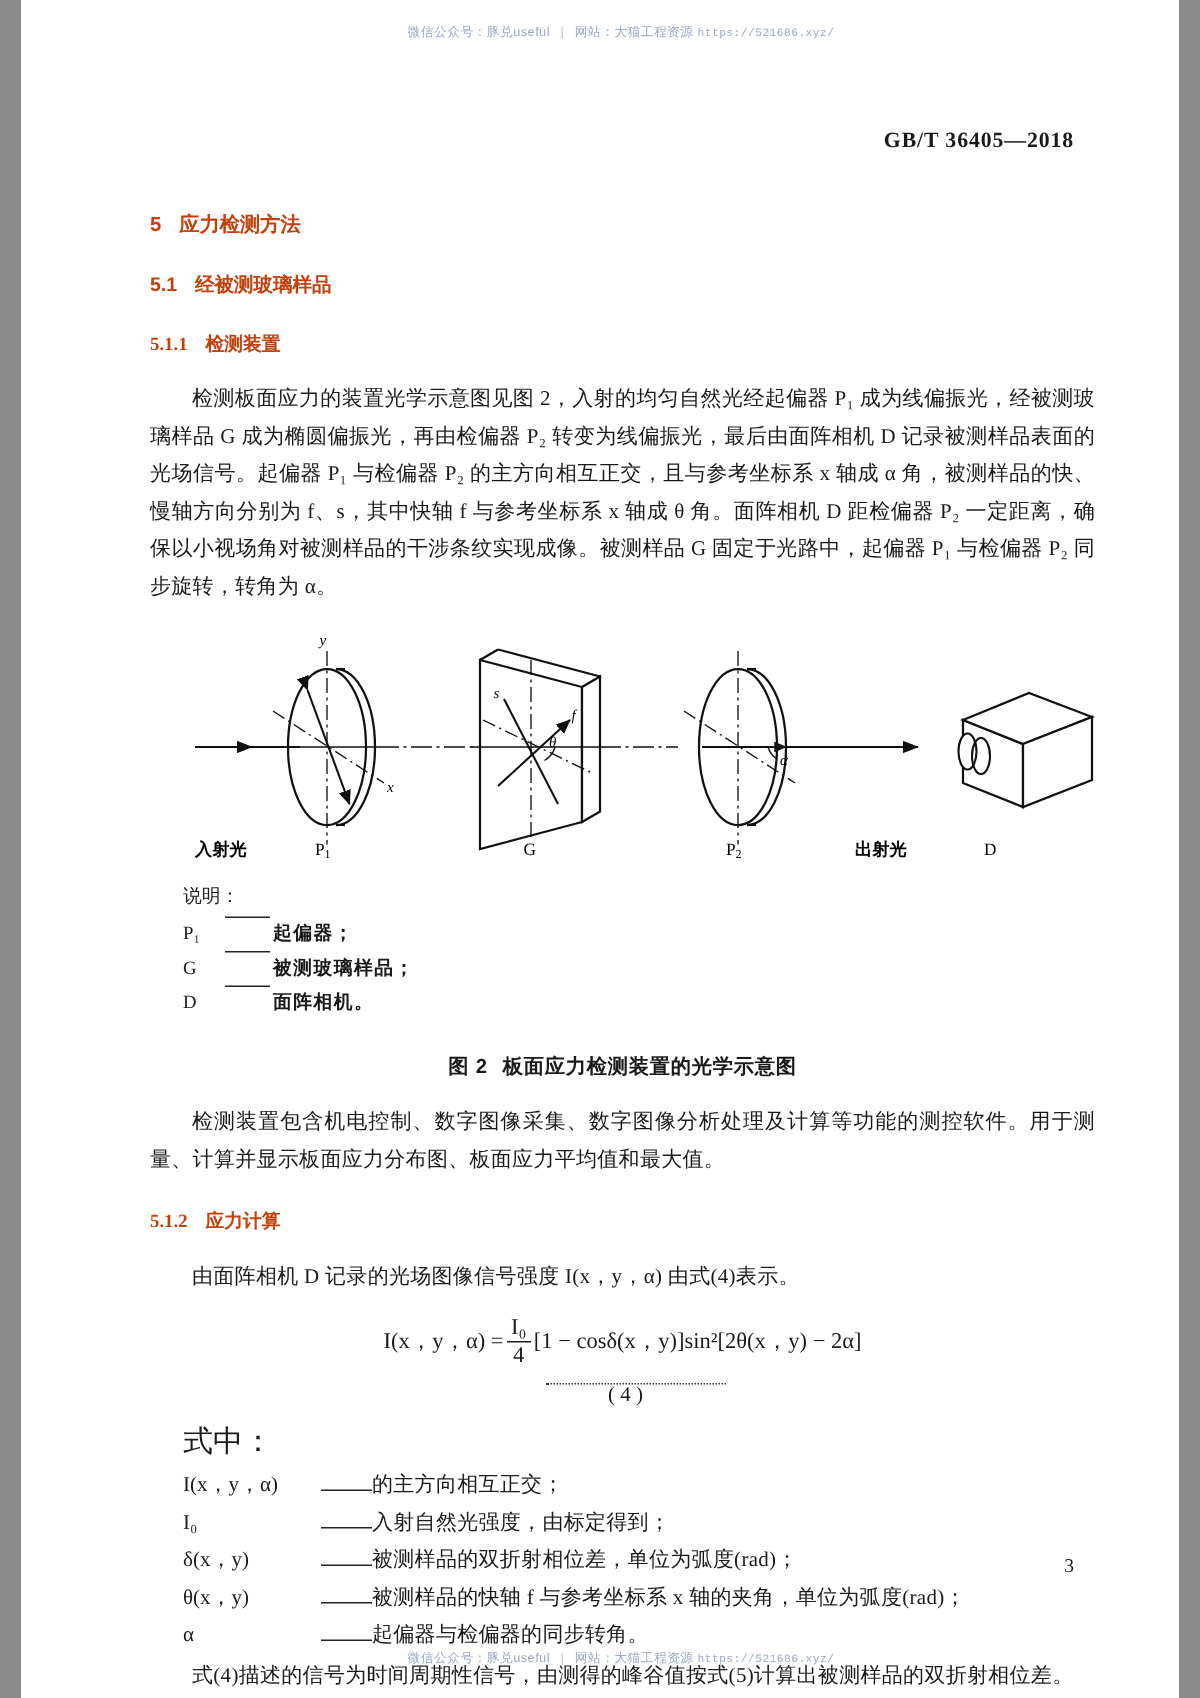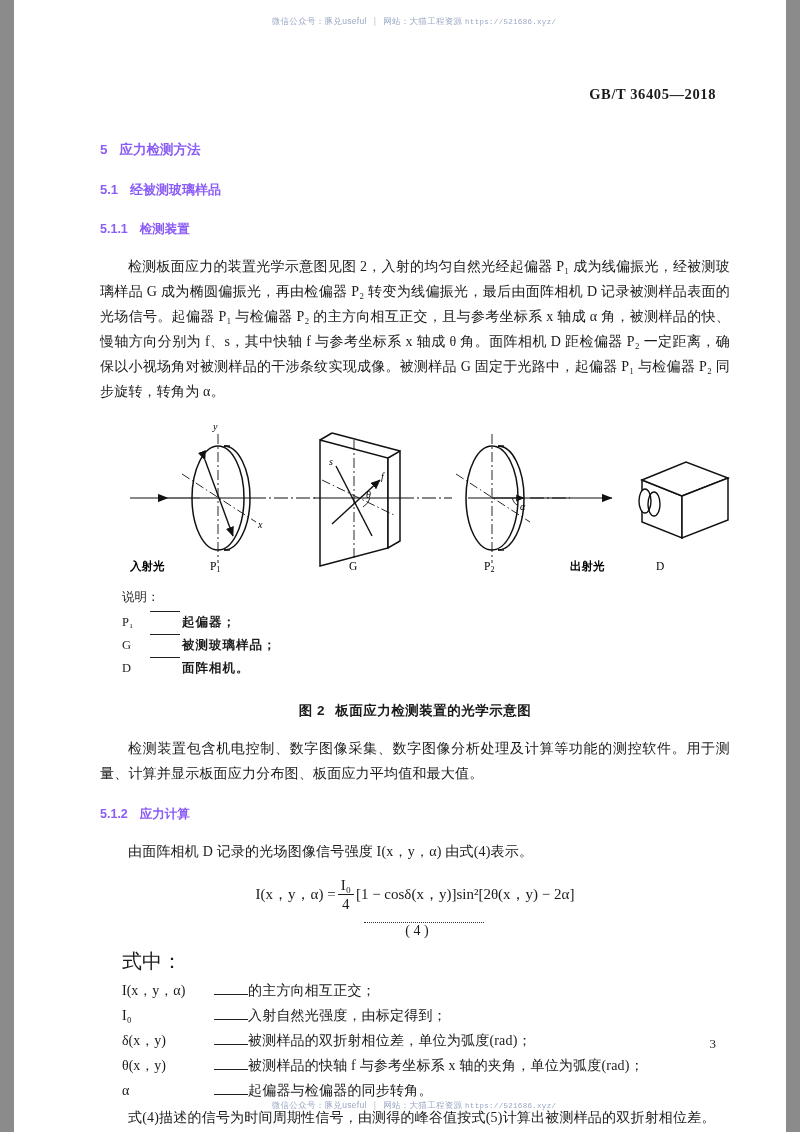--- a/index.html
+++ b/index.html
@@ -51,37 +51,38 @@
     position: absolute;
     left: 86px;
     top: 135px;
     width: 630px;
   }
 
   
   h2.h1lvl, h3.h2lvl, h4.h3lvl {
     font-family: "Liberation Sans", "DejaVu Sans", sans-serif;
     font-weight: bold;
-    color: #8b5cf6;
+    color: #c2410c;
     margin: 0;
   }
   h2.h1lvl {
     font-size: 13.5px;
     margin-top: 6px;
     margin-bottom: 22px;
   }
   h3.h2lvl {
     font-size: 13px;
     margin-top: 0;
     margin-bottom: 22px;
   }
   h4.h3lvl {
     font-size: 12.5px;
     margin-top: 0;
     margin-bottom: 16px;
+    font-family: Liberation Serif, serif;
   }
   .hnum { margin-right: 12px; font-weight: bold; }
 
   
   p.body {
     font-size: 14px;
     line-height: 25px;
     margin: 0 0 0 0;
     text-align: justify;
     text-indent: 2em;

